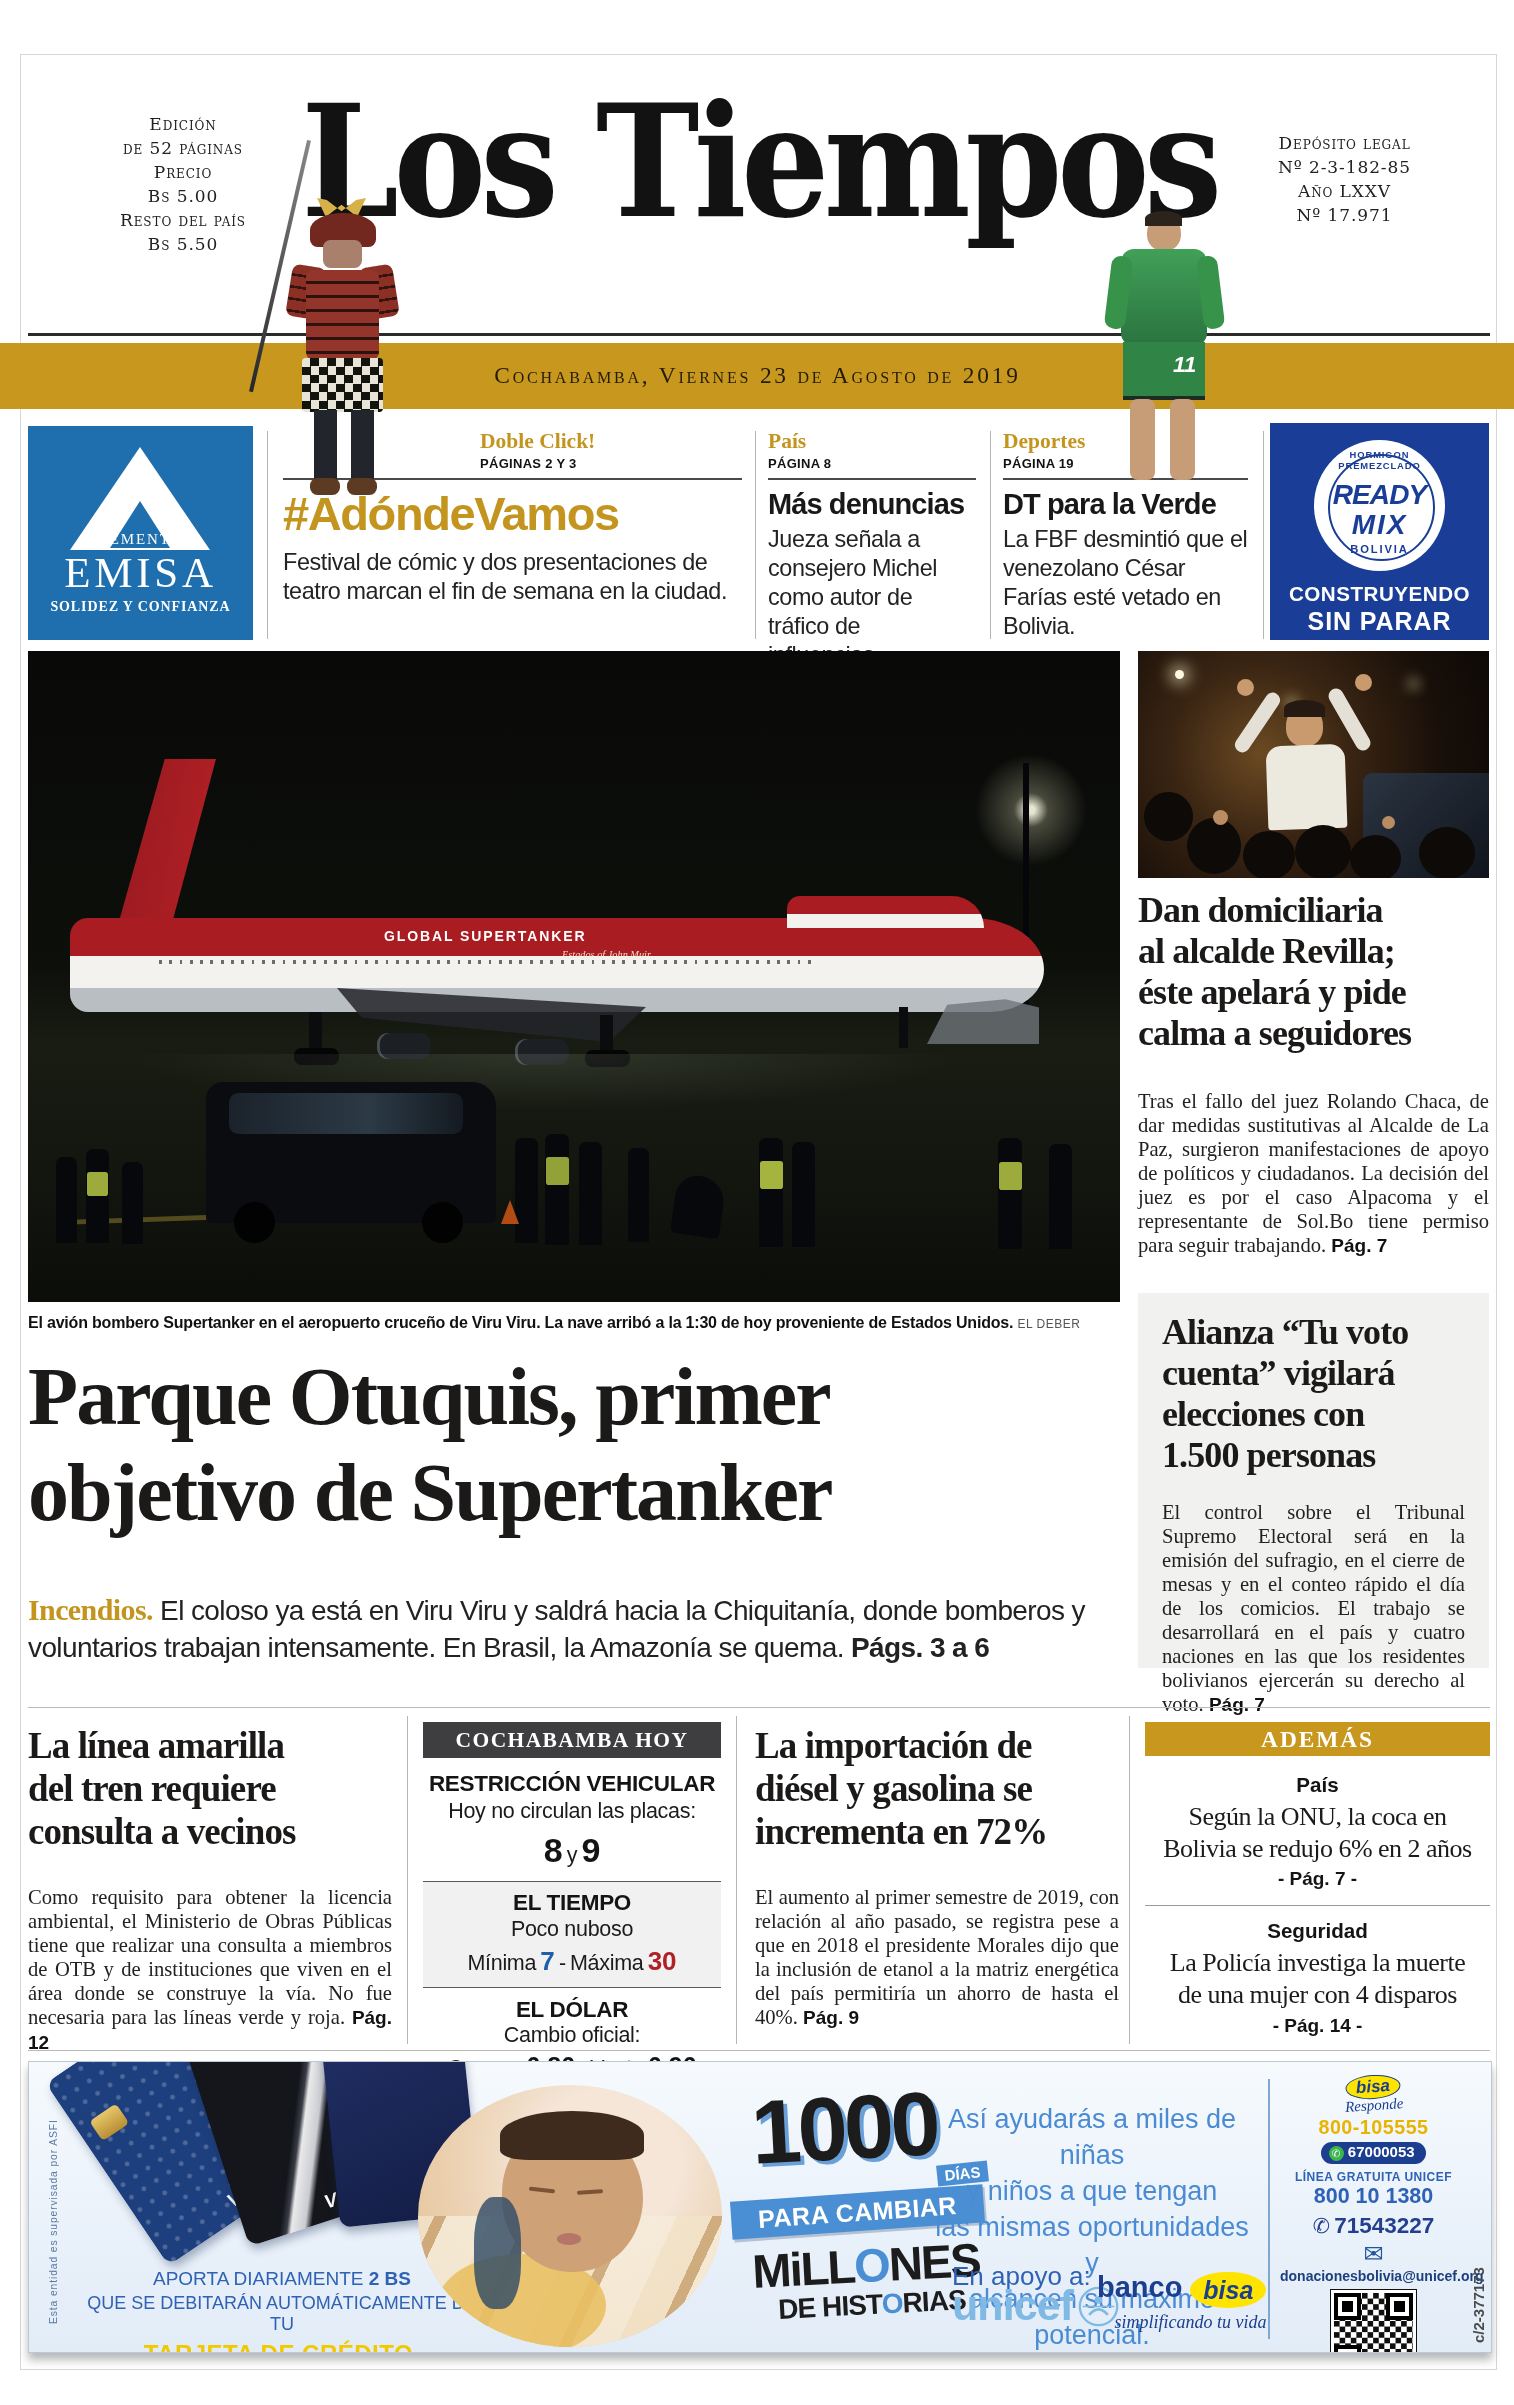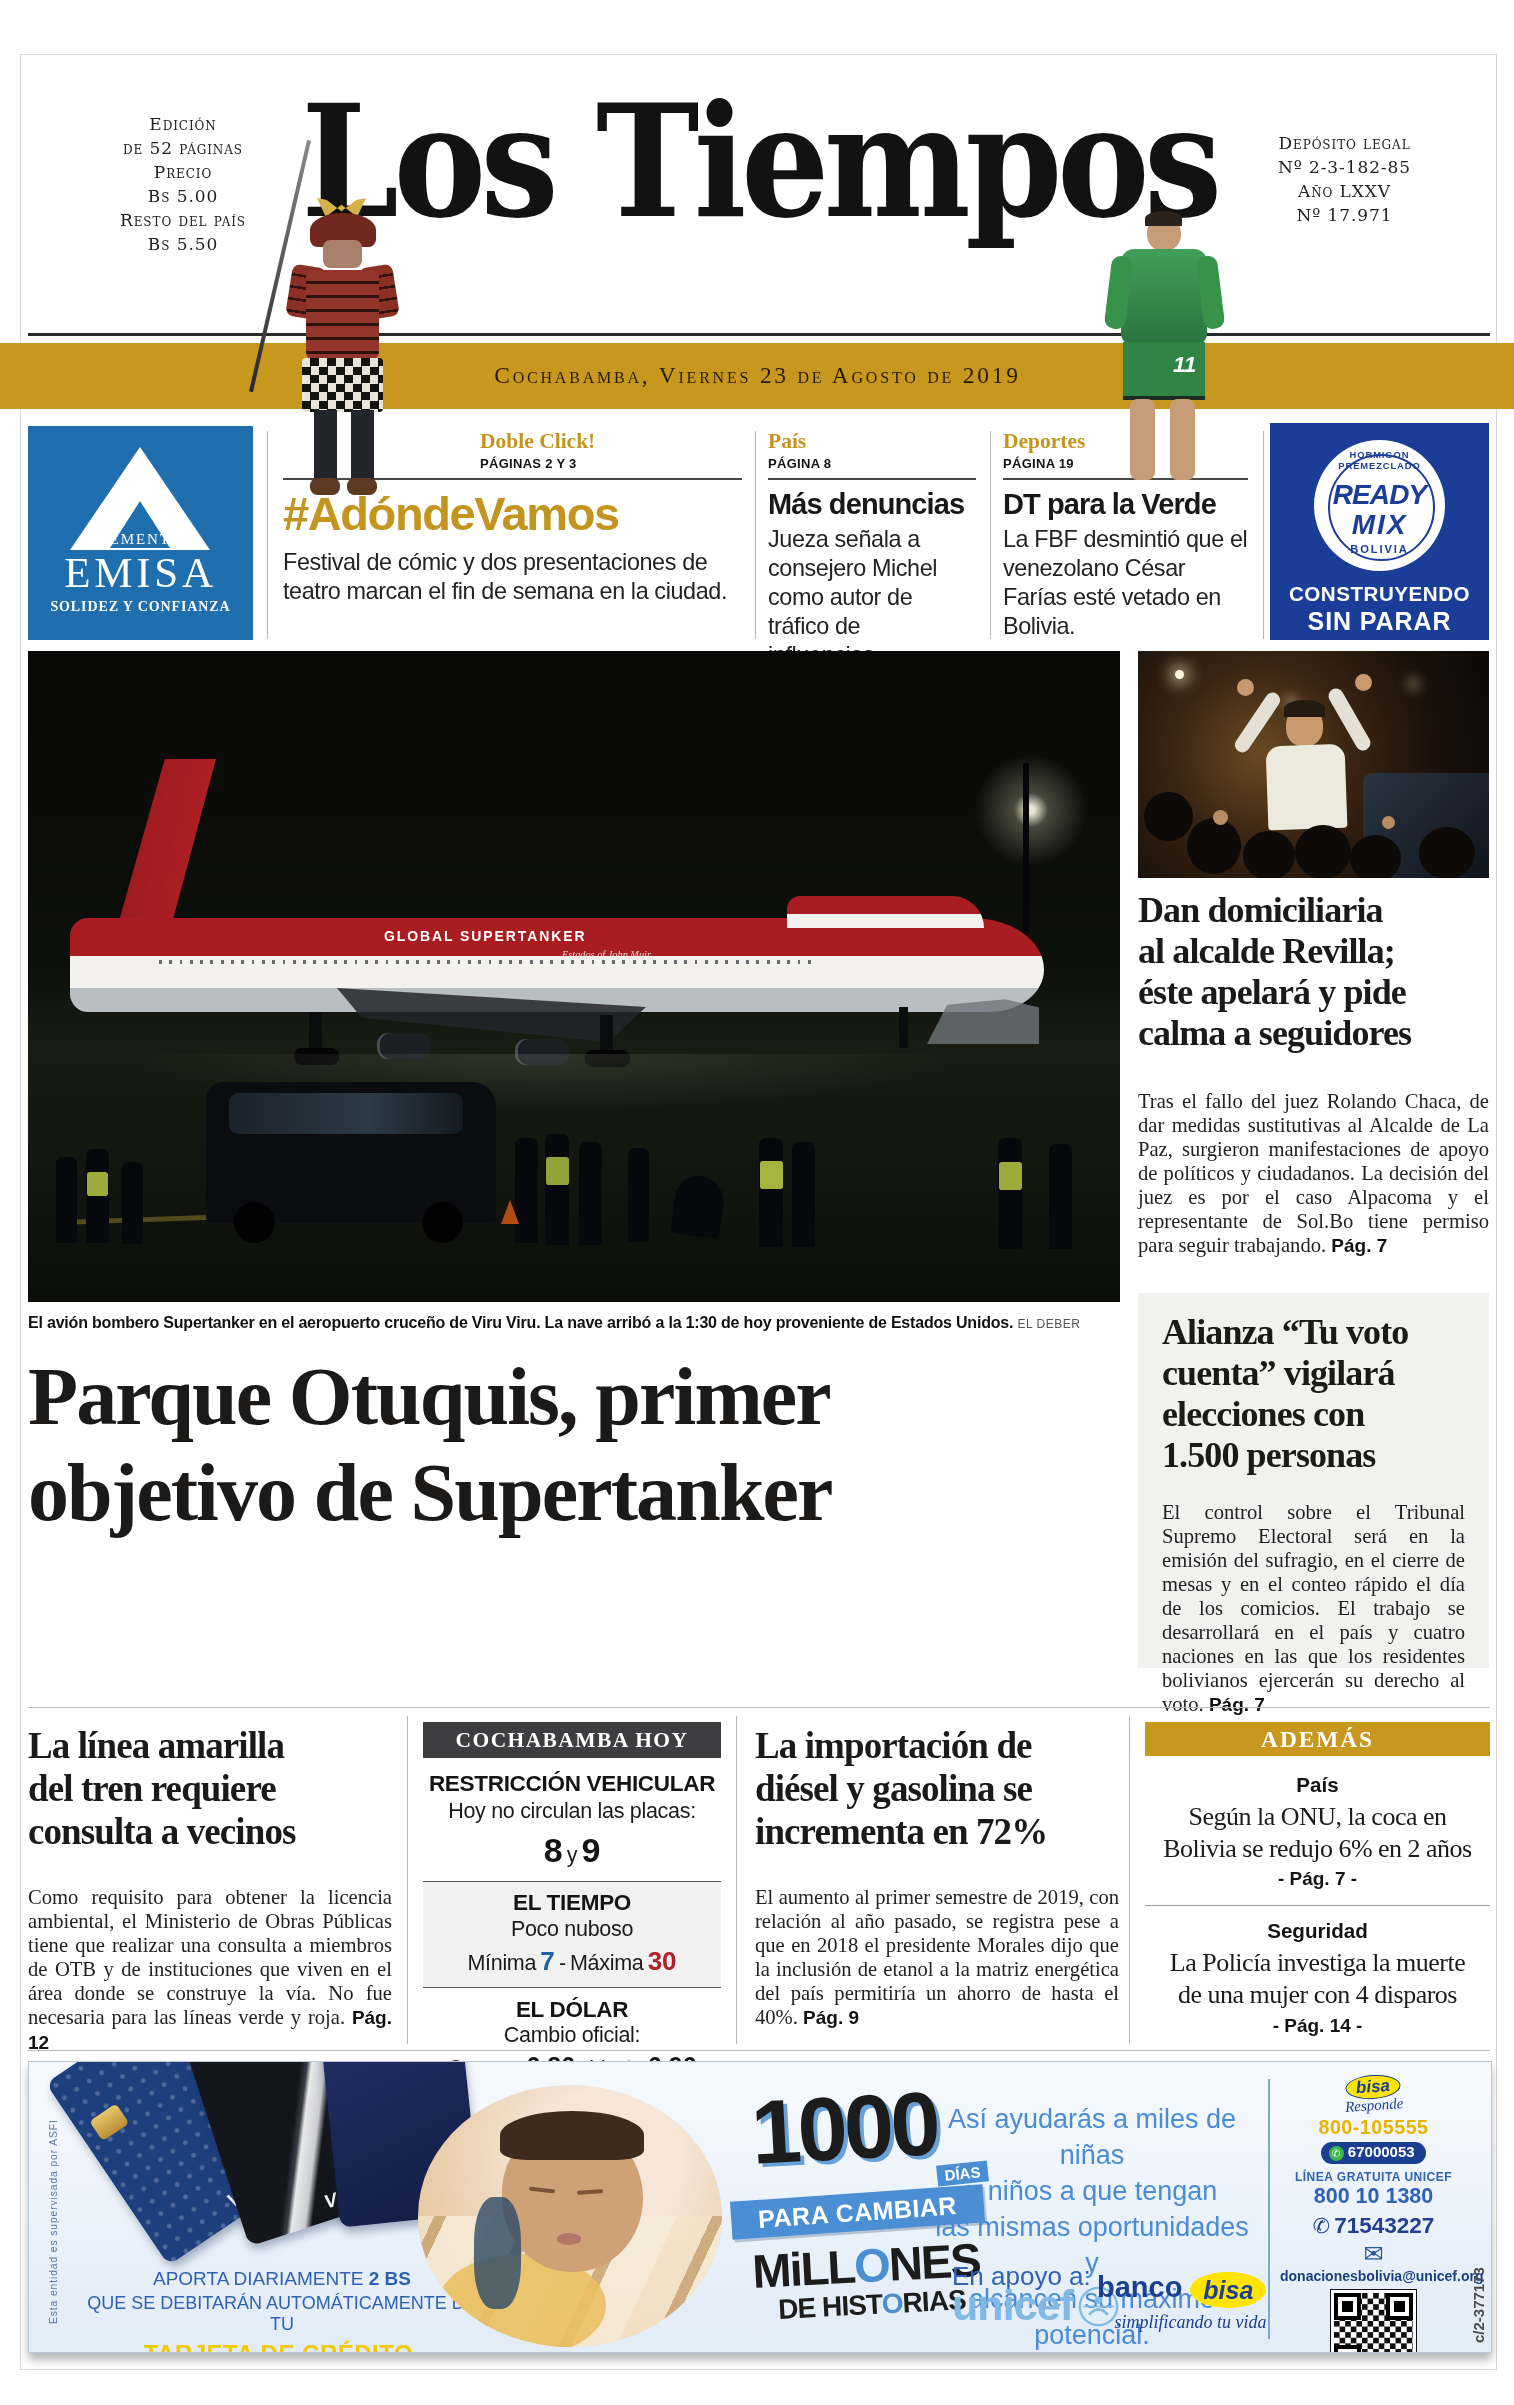--- a/index.html
+++ b/index.html
@@ -211,20 +211,25 @@
     <div class="abs" style="left:473px;top:549px;width:0;height:0;border-left:9.4px solid transparent;border-right:9.4px solid transparent;border-bottom:24px solid #b24b14;"></div>
   </div>
 
   <div class="abs caption" style="left:28px;top:1314px;width:1092px;">
     <span>El avión bombero Supertanker en el aeropuerto cruceño de Viru Viru. La nave arribó a la 1:30 de hoy proveniente de Estados Unidos.</span>
     <span class="credit">EL DEBER</span>
   </div>
 
   <div class="abs headline-main pre" style="left:28px;top:1349px;width:1106px;">Parque Otuquis, primer
 objetivo de Supertanker</div>
+  <div class="abs subhead" style="left:28px;top:1591px;width:1092px;">
+    <span class="sub-kicker" style="font-size:30px;">Incendios.</span>
+    <span>El coloso ya está en Viru Viru y saldrá hacia la Chiquitanía, donde bomberos y voluntarios trabajan intensamente. En Brasil, la Amazonía se quema.</span>
+    <span style="font-weight:800;">Págs. 3 a 6</span>
+  </div>
 
   <div class="abs ph" style="left:1138px;top:651px;width:351px;height:227px;background:radial-gradient(circle at 35% 45%,#6b4a22 0,#3a2513 34%,#180f09 70%,#0c0805 100%);">
     <div class="abs" style="left:37px;top:19px;width:9.4px;height:9.4px;border-radius:50%;background:#fff8e0;box-shadow:0 0 15px 5.6px rgba(255,245,200,.6),112px 28px 11.2px 2.8px rgba(255,240,190,.35),234px 9.4px 11.2px 2.8px rgba(255,240,190,.3);"></div>
     <div class="abs" style="left:225px;top:122px;width:126px;height:105px;background:linear-gradient(135deg,#2b3442,#10151c);border-radius:9.4px 0 0 0;"></div>
     <div class="abs" style="left:112px;top:37px;width:15px;height:69px;background:#e4e0d6;border-radius:7.5px;transform:rotate(34deg);"></div>
     <div class="abs" style="left:204px;top:34px;width:15px;height:69px;background:#e4e0d6;border-radius:7.5px;transform:rotate(-30deg);"></div>
     <div class="abs" style="left:99px;top:28px;width:17px;height:17px;background:#c89a6e;border-radius:50%;"></div>
     <div class="abs" style="left:217px;top:22.5px;width:17px;height:17px;background:#c89a6e;border-radius:50%;"></div>
     <div class="abs" style="left:148px;top:54px;width:37px;height:41px;background:#c89a6e;border-radius:50% 50% 42% 42%;"></div>
     <div class="abs" style="left:146px;top:49px;width:41px;height:17px;background:#241a12;border-radius:50% 50% 0 0;"></div>

